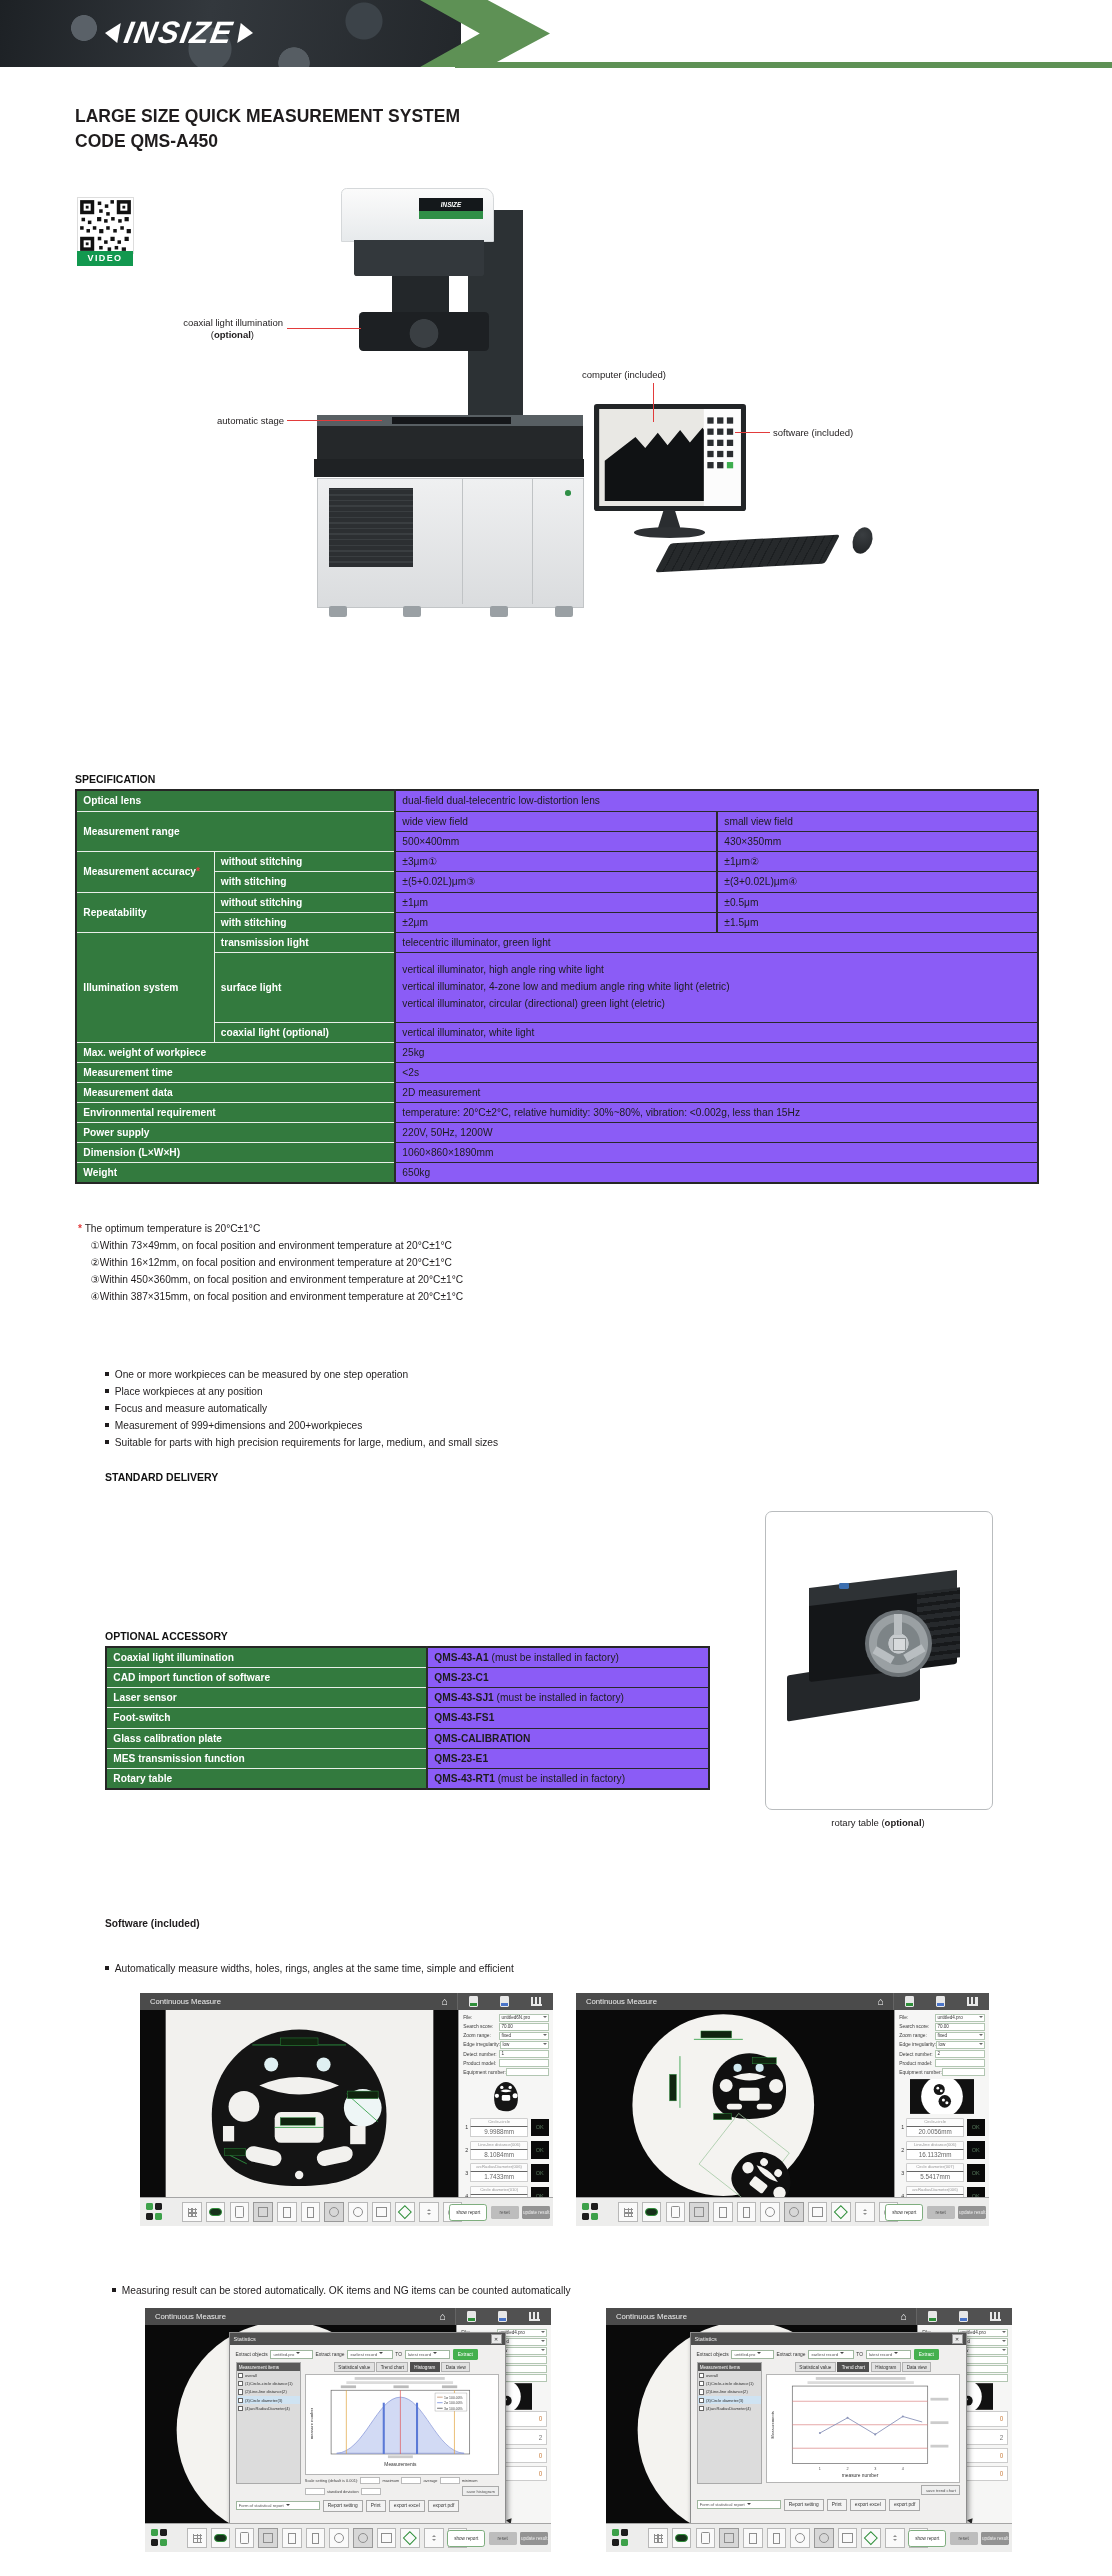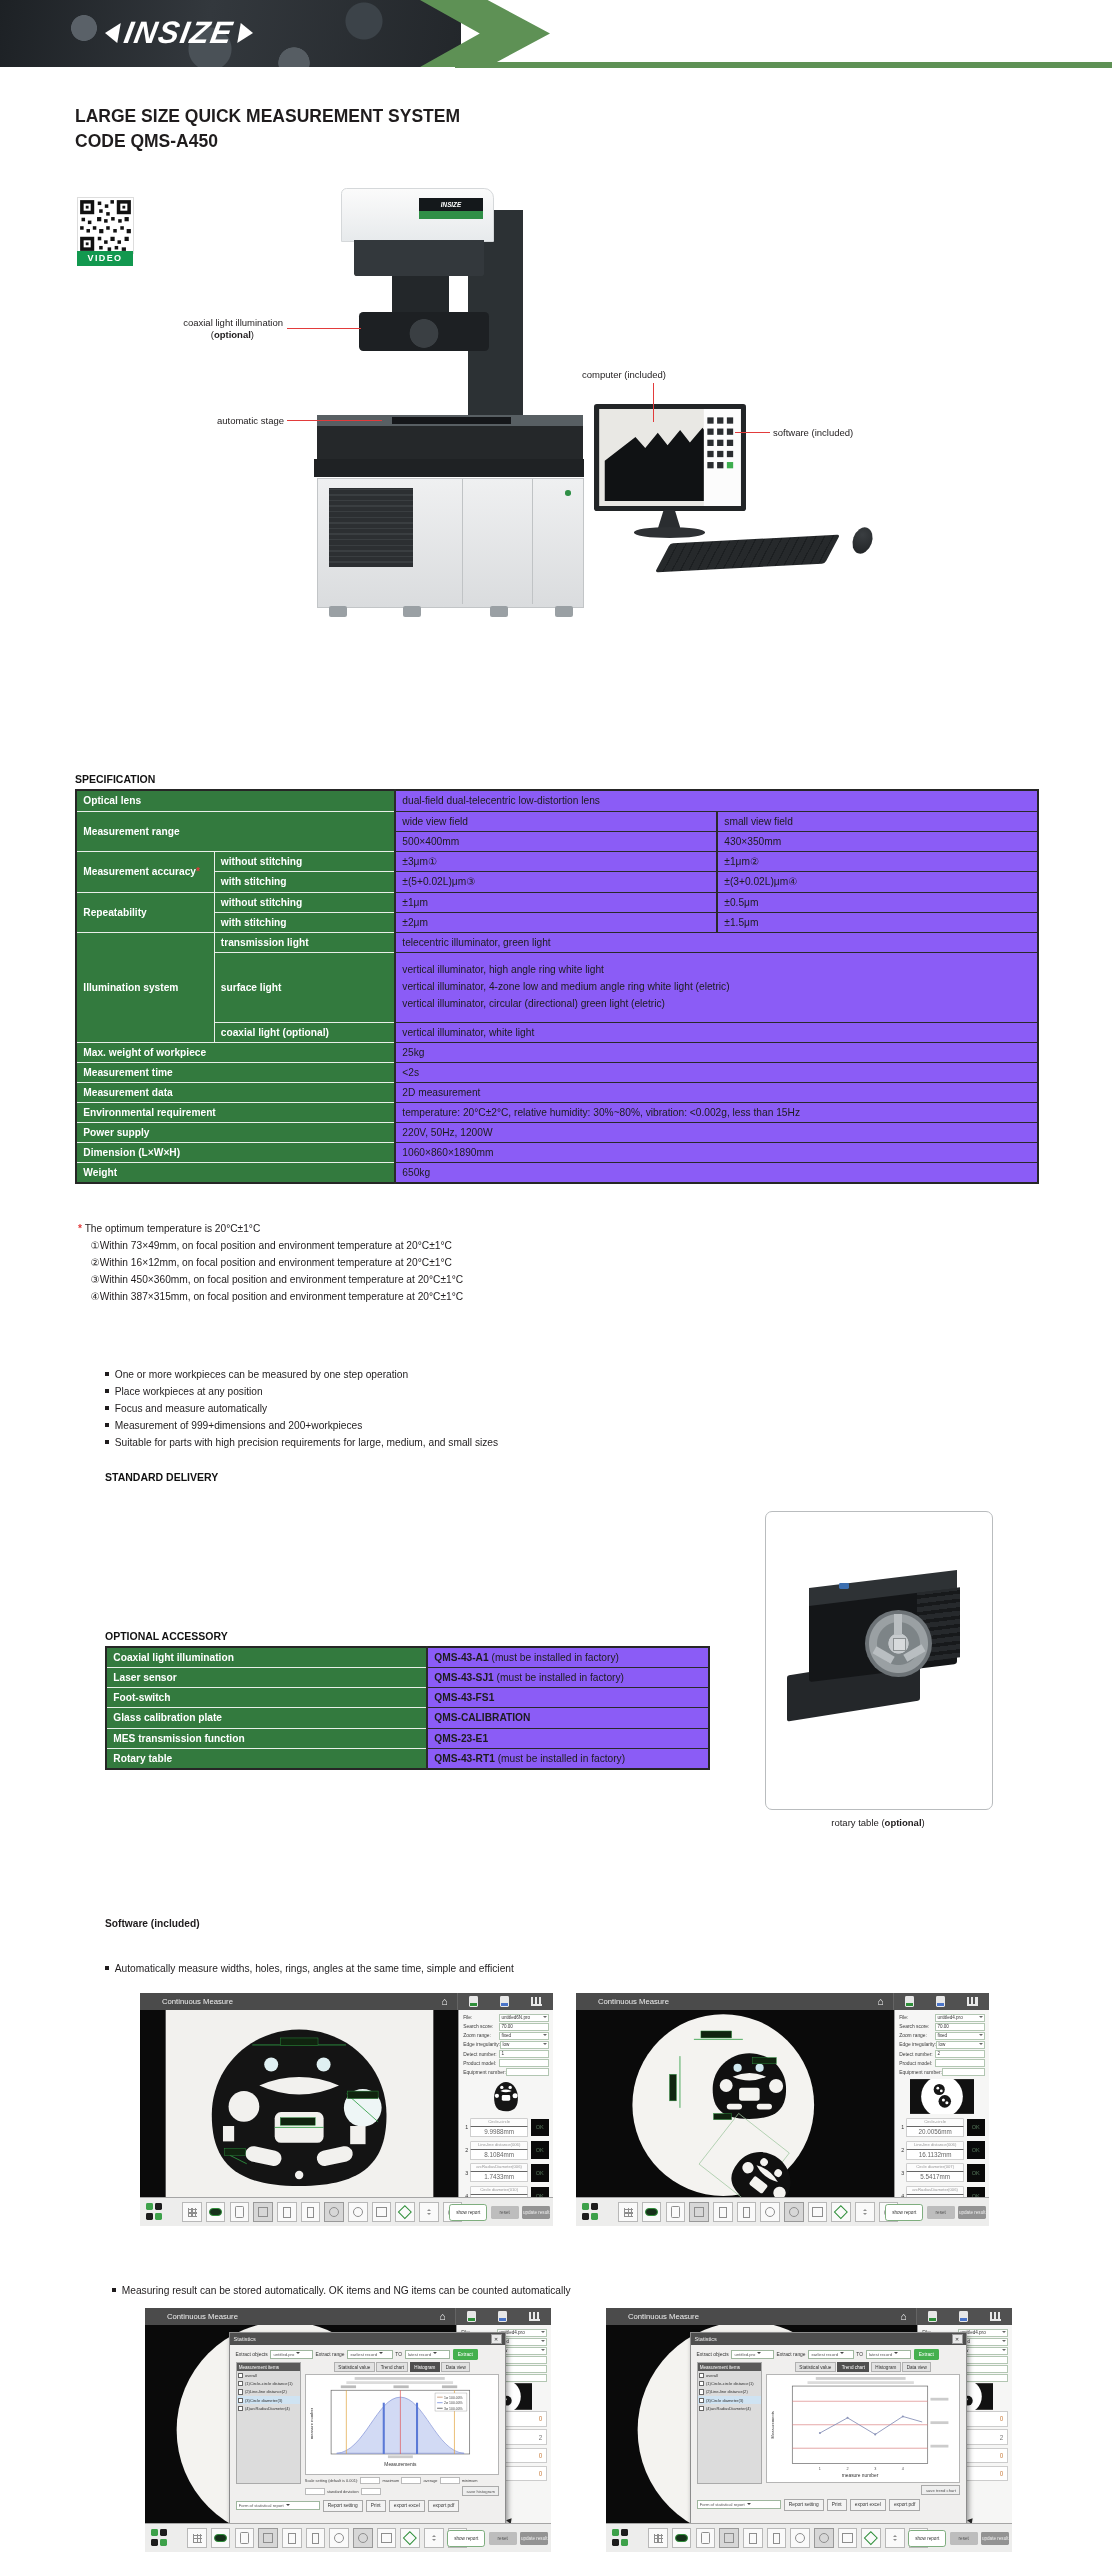--- a/index.html
+++ b/index.html
@@ -37,21 +37,21 @@
   td.v{background:#8b5cf6;color:#1c1c1c;border:1.4px solid #2a2a2a;border-left-width:2.1px}
   .fnote{font-size:10.2px;line-height:17px;color:#1f1c1d}
   .feat{font-size:10.2px;line-height:17px;color:#1f1c1d}
   .sqb{display:inline-block;width:4.2px;height:4.2px;background:#1f1c1d;margin-right:5.6px;vertical-align:2.1px}
   
   .rbox{left:765px;top:1511px;width:226px;height:297px;border:0.7px solid #b9bcbe;border-radius:7px;background:#fff}
   .rcap{left:765px;top:1817px;width:226px;text-align:center;font-size:9.5px}
   
   .shot{position:absolute;background:#000;overflow:hidden}
   .sh-tb{position:absolute;left:0;top:0;right:0;height:17px;background:#4b4b4b;display:flex;align-items:center}
-  .sh-title{color:#eee;font-size:7.7px;padding-left:22px;flex:1}
+  .sh-title{color:#eee;font-size:7.7px;padding-left:10px;flex:1}
   .sh-home{width:25px;text-align:center;color:#f0f0f0;font-size:10.5px;line-height:17px}
   .sh-tbr{width:95px;height:100%;background:#515151;border-left:0.7px solid #646464;display:flex;align-items:center;justify-content:space-around}
   .fico{width:9px;height:11.2px;background:#e8e8e8;border-radius:1.4px;position:relative}
   .fico i{position:absolute;left:1.4px;bottom:1.4px;width:6.3px;height:2.8px;background:#2f8f3a;display:block}
   .fico.alt i{background:#4a74c8}
   .cico{width:11.2px;height:9px;background:linear-gradient(0deg,#e8e8e8 0 2.1px,transparent 2.1px),repeating-linear-gradient(90deg,#e8e8e8 0 2.1px,transparent 2.1px 4.2px)}
   .sh-view{position:absolute;left:0;top:17px;background:#070707;overflow:hidden}
   .sh-panel{position:absolute;top:17px;right:0;width:95px;background:#f6f6f5;border-left:0.7px solid #9a9a9a;padding:3.5px 4.2px 0 4.2px;box-sizing:border-box}
   .sh-tools{position:absolute;left:0;right:0;bottom:0;height:28px;background:#ededec;border-top:0.7px solid #a5a5a5;display:flex;align-items:center}
   .f-row{display:flex;align-items:center;justify-content:space-between;height:8.4px;margin-bottom:0.7px}
@@ -363,20 +363,24 @@
     <colgroup>
         <col style="width:321px">
         <col style="width:282px">
       </colgroup>
     <tbody>
         <tr style="height:20.3px">
           <td class="g">Coaxial light illumination</td>
           <td class="v"><span class="b">QMS-43-A1</span><span> (must be installed in factory)</span></td>
         </tr>
     <tr style="height:20.3px">
+          <td class="g">CAD import function of software</td>
+          <td class="v"><span class="b">QMS-23-C1</span><span></span></td>
+        </tr>
+    <tr style="height:20.3px">
           <td class="g">Laser sensor</td>
           <td class="v"><span class="b">QMS-43-SJ1</span><span> (must be installed in factory)</span></td>
         </tr>
     <tr style="height:20.3px">
           <td class="g">Foot-switch</td>
           <td class="v"><span class="b">QMS-43-FS1</span><span></span></td>
         </tr>
     <tr style="height:20.3px">
           <td class="g">Glass calibration plate</td>
           <td class="v"><span class="b">QMS-CALIBRATION</span><span></span></td>

